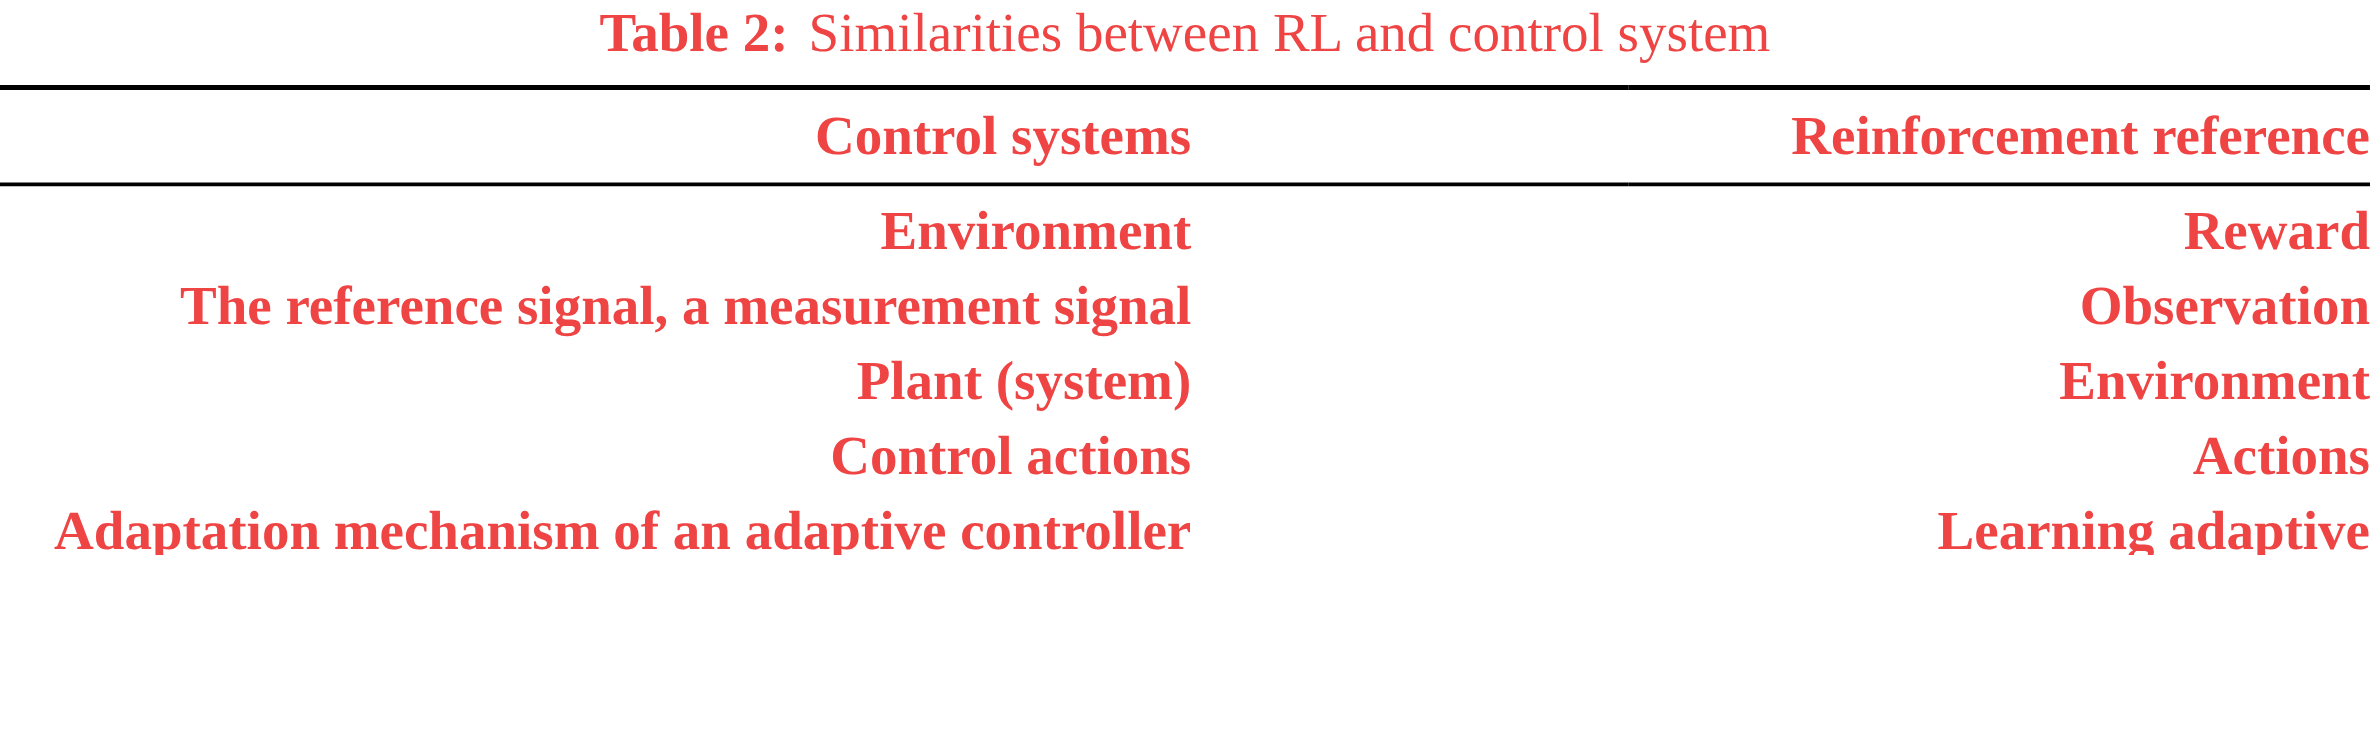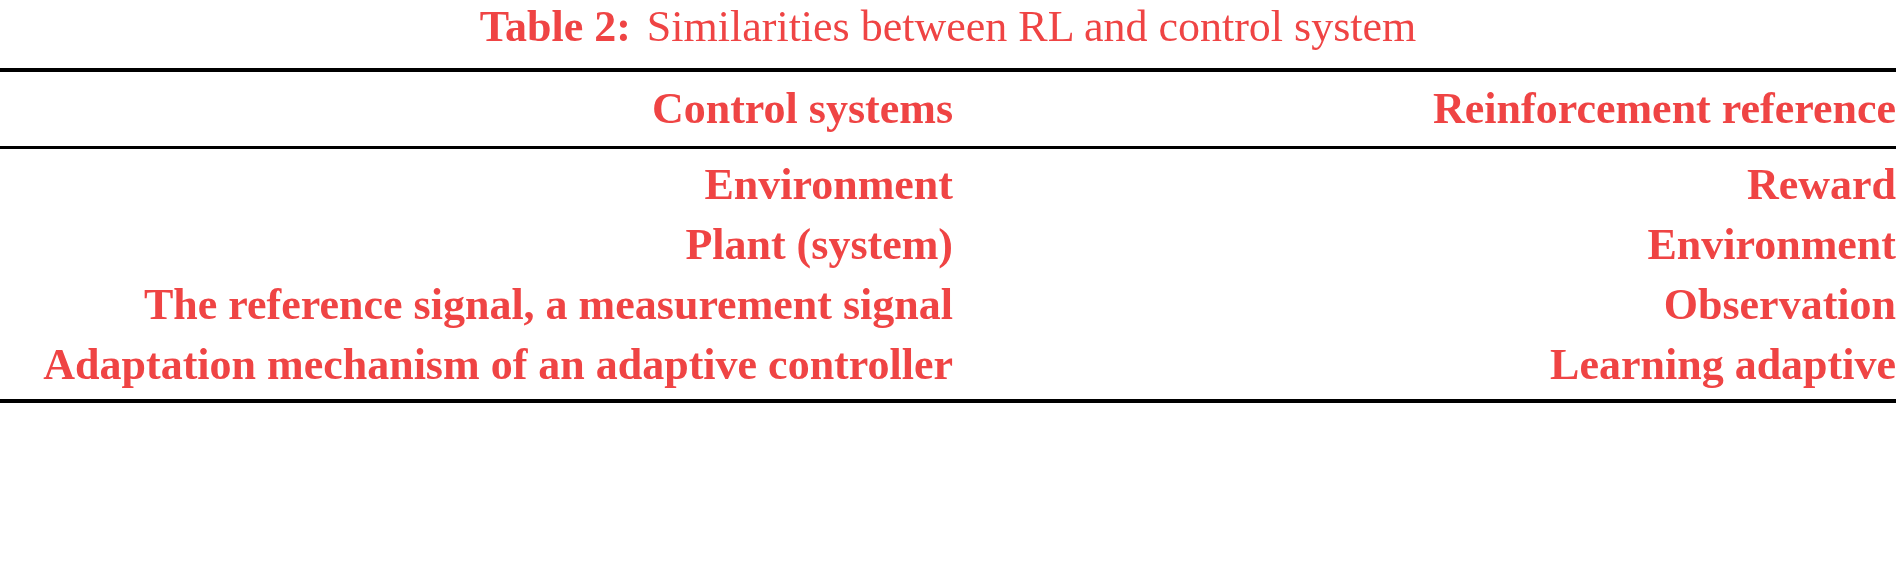--- a/index.html
+++ b/index.html
@@ -83,26 +83,30 @@
         <th class="c1">Control systems</th>
         <th>Reinforcement reference</th>
       </tr>
     </thead>
     <tbody>
       <tr>
         <td class="c1">Environment</td>
         <td>Reward</td>
       </tr>
       <tr>
+        <td class="c1">The reference signal, a measurement signal</td>
+        <td>Observation</td>
+      </tr>
+      <tr>
         <td class="c1">Plant (system)</td>
         <td>Environment</td>
       </tr>
       <tr>
-        <td class="c1">The reference signal, a measurement signal</td>
-        <td>Observation</td>
+        <td class="c1">Control actions</td>
+        <td>Actions</td>
       </tr>
       <tr>
         <td class="c1">Adaptation mechanism of an adaptive controller</td>
         <td>Learning adaptive</td>
       </tr>
     </tbody>
   </table>
 
 </div>
 

